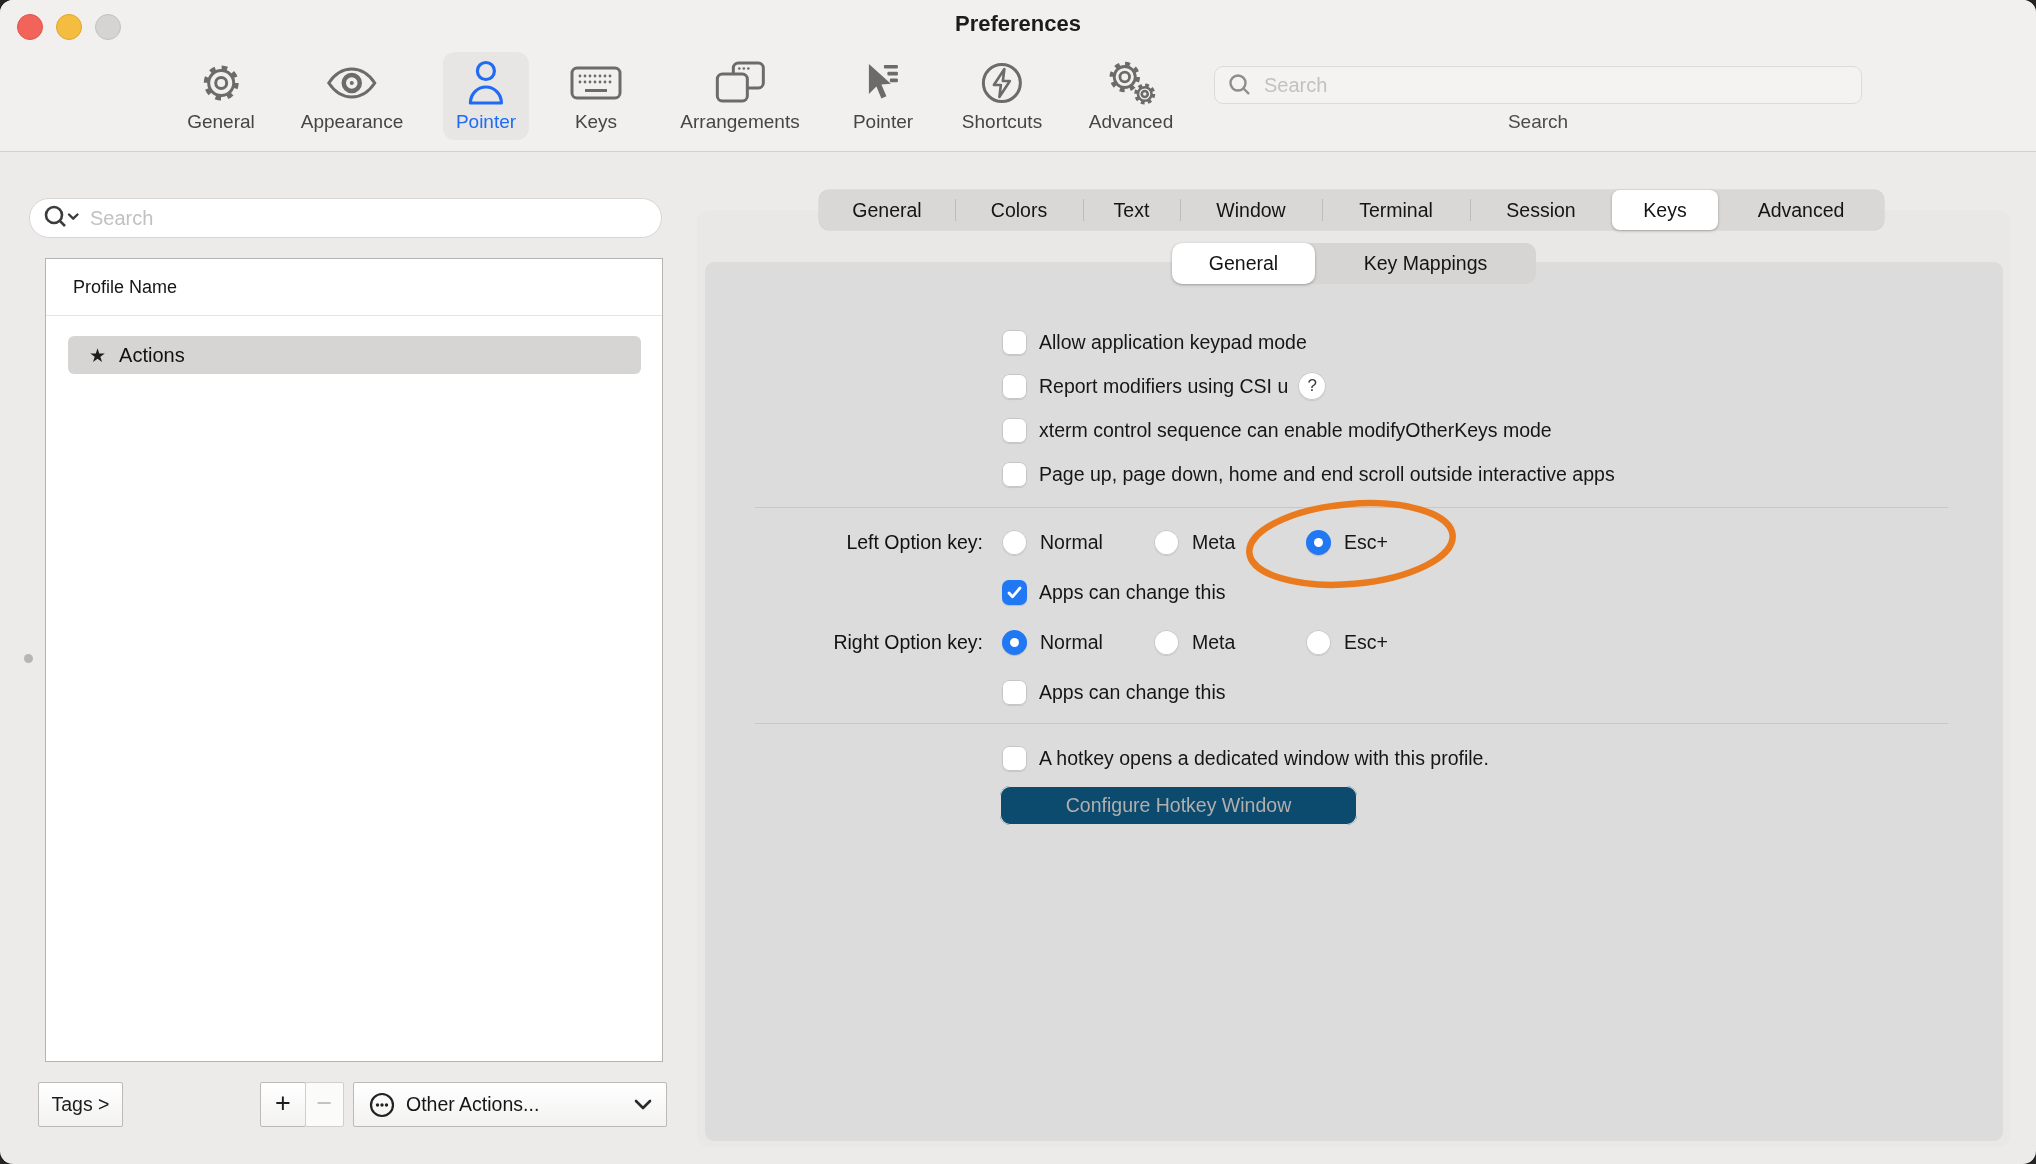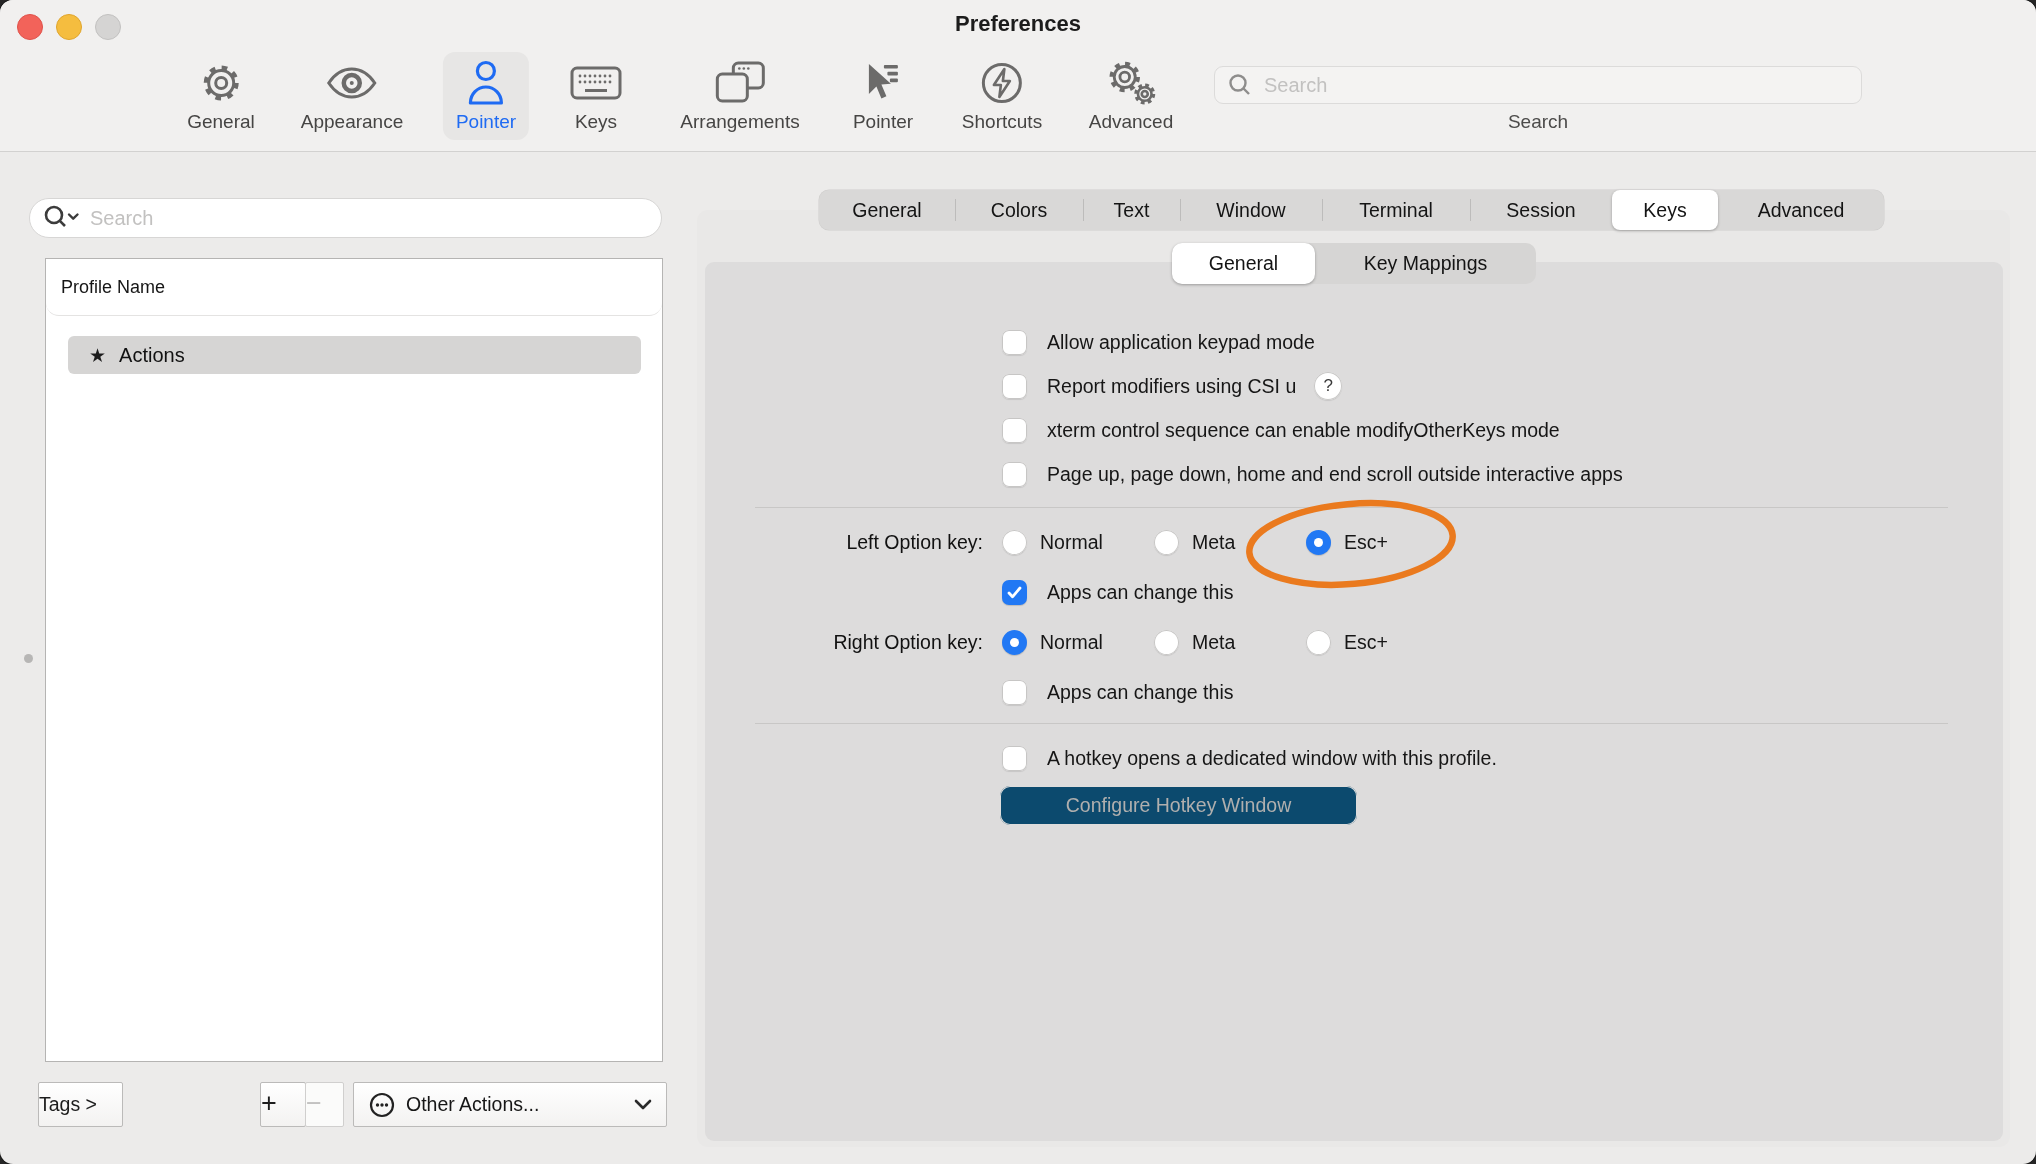--- a/index.html
+++ b/index.html
@@ -34,32 +34,32 @@
 
   
   .sb-search{position:absolute;left:29px;top:198px;width:633px;height:40px;background:#fff;
              border:1px solid #d7d6d5;border-radius:20px;display:flex;align-items:center;
              padding:0 8px 0 12px;box-sizing:border-box;gap:6px;}
   .sb-search input{flex:1;border:none;outline:none;background:transparent;font-size:20px;
                    color:#333;font-family:inherit;}
   .list-panel{position:absolute;left:45px;top:258px;width:618px;height:804px;background:#fff;
               border:1px solid #b5b4b3;box-sizing:border-box;}
   .list-header{height:56px;border-bottom:1px solid #e4e3e2;display:flex;align-items:center;
-               padding-left:15px;font-size:18px;color:#161616;border-radius:13px;}
+               padding-left:27px;font-size:18px;color:#161616;}
   .profile-row{position:absolute;left:22px;top:77px;width:573px;height:38px;background:#d6d5d4;
                border-radius:6px;display:flex;align-items:center;padding-left:21px;gap:13px;
                box-sizing:border-box;font-size:20px;color:#111;}
   .star{font-size:19px;color:#1c1c1c;}
   .splitter-dot{position:absolute;left:24px;top:654px;width:9px;height:9px;border-radius:50%;
                 background:#b7b6b5;}
 
   
   .btn{position:absolute;top:1082px;height:45px;background:linear-gradient(#ffffff,#f3f2f1);
        border:1px solid #bbbab9;box-sizing:border-box;display:flex;align-items:center;
-       justify-content:flex-start;font-size:19.5px;color:#1d1d1d;border-radius:2px;}
+       justify-content:center;font-size:19.5px;color:#1d1d1d;border-radius:2px;}
   .btn.minus{border-color:#d0cfce;color:#c3c2c1;background:#fbfbfa;}
   .pm{font-size:27px;line-height:1;padding-bottom:3px;}
   .dropdown{position:absolute;left:353px;top:1082px;width:314px;height:45px;
             background:linear-gradient(#ffffff,#f3f2f1);border:1px solid #bbbab9;border-radius:2px;
             box-sizing:border-box;display:flex;align-items:center;padding:0 14px;gap:10px;
             font-size:19.5px;color:#161616;}
   .dropdown .chev{margin-left:auto;display:flex;align-items:center;}
 
   
   .outer-panel{position:absolute;left:697px;top:210px;width:1313px;height:937px;
@@ -76,21 +76,21 @@
   .tab.sel{background:#fff;border-radius:8px;box-shadow:0 1px 3px rgba(0,0,0,.28);}
   .tab.sel::before{display:none;}
   .tab.sel + .tab::before{display:none;}
 
   .subtabs{position:absolute;left:1172px;top:243px;width:364px;height:41px;background:#d6d5d4;
            border-radius:10px;display:flex;}
   .subtab{display:flex;align-items:center;justify-content:center;font-size:19.5px;color:#141414;}
   .subtab.sel{background:#fff;border-radius:10px;box-shadow:0 1px 3px rgba(0,0,0,.3);}
 
   
-  .chkrow{position:absolute;display:flex;align-items:center;gap:20px;height:40px;}
+  .chkrow{position:absolute;display:flex;align-items:center;gap:12px;height:40px;}
   .rgroup{position:absolute;display:flex;align-items:center;gap:13px;height:40px;}
   .lbl{font-size:19.5px;color:#161616;white-space:nowrap;}
   .cb{width:25px;height:25px;border-radius:7px;background:#fff;flex:none;
       box-shadow:inset 0 0 0 1px #c7c6c5,0 1px 1px rgba(0,0,0,.1);display:flex;
       align-items:center;justify-content:center;}
   .cb.on{background:#2178f4;box-shadow:0 1px 1px rgba(0,0,0,.15);}
   .rd{width:25px;height:25px;border-radius:50%;background:#fff;flex:none;position:relative;
       box-shadow:inset 0 0 0 1px #c7c6c5,0 1px 1px rgba(0,0,0,.1);}
   .rd.on{background:#2178f4;box-shadow:0 1px 1px rgba(0,0,0,.15);}
   .rd.on::after{content:"";position:absolute;left:8px;top:8px;width:9px;height:9px;

